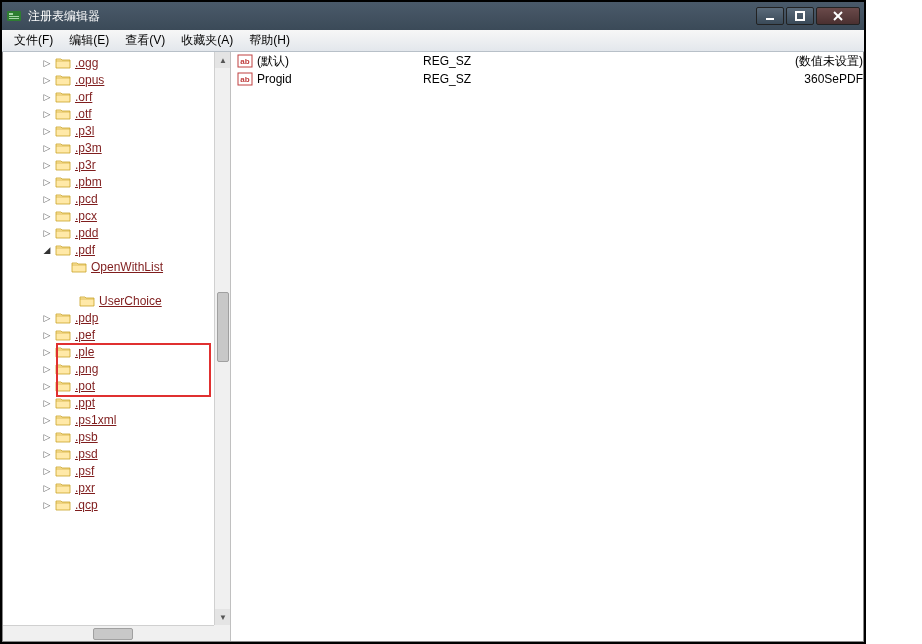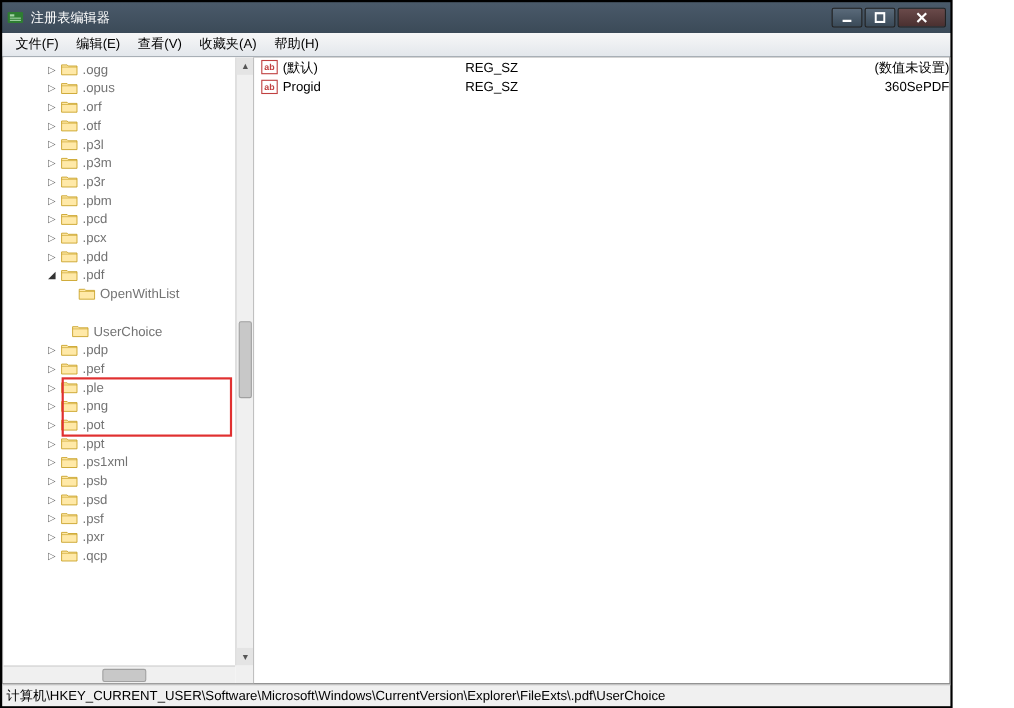--- a/index.html
+++ b/index.html
@@ -74,21 +74,21 @@
 }
 .toggle {
   width: 12px; height: 12px; margin-right: 2px; display: inline-flex; align-items: center; justify-content: center;
   font-size: 9px; color: #666;
 }
 .toggle.empty { visibility: hidden; }
 .folder-icon {
   width: 16px; height: 14px; margin-right: 4px; display: inline-block; flex-shrink: 0;
 }
 .folder-icon svg { width: 16px; height: 14px; }
-.tree-label { color: #737373; }
+.tree-label { color: #7f1d1d; text-decoration: underline; }
 .highlight-box {
   position: absolute; border: 2px solid #e03030; pointer-events: none;
   left: 53px; top: 291px; width: 155px; height: 54px;
 }
 
 .list-pane { flex: 1; display: flex; flex-direction: column; overflow: hidden; }
 .list-header {
   height: 22px; display: flex; align-items: center; background: linear-gradient(#fdfdfd,#f0f0f0);
   border-bottom: 1px solid #d8d8d8; font-size: 12px;
 }
@@ -251,21 +251,21 @@
               <span class="tree-label">.pdf</span>
             </div>
             <div class="tree-row" style="padding-left: 54px; position: absolute; top: 206px; left: 0px; right: 0px;">
               <span class="toggle empty"></span>
               <span class="folder-icon"><svg viewBox="0 0 16 14">
                   <path d="M1 3 L1 12 L15 12 L15 4 L7 4 L6 3 Z" fill="#ffe9a8" stroke="#c9a227" stroke-width="0.8"></path>
                   <path d="M1 5 L15 5" stroke="#c9a227" stroke-width="0.6"></path>
                 </svg></span>
               <span class="tree-label">OpenWithList</span>
             </div>
-            <div class="tree-row" style="padding-left: 44px; position: absolute; top: 240px; left: 4px; right: 0px;">
+            <div class="tree-row" style="padding-left: 44px; position: absolute; top: 240px; left: 18px; right: 0px;">
               <span class="toggle empty"></span>
               <span class="folder-icon"><svg viewBox="0 0 16 14">
                   <path d="M1 3 L1 12 L15 12 L15 4 L7 4 L6 3 Z" fill="#ffe9a8" stroke="#c9a227" stroke-width="0.8"></path>
                   <path d="M1 5 L15 5" stroke="#c9a227" stroke-width="0.6"></path>
                 </svg></span>
               <span class="tree-label">UserChoice</span>
             </div>
             <div class="tree-row" style="padding-left: 38px; position: absolute; top: 257px; left: 0px; right: 0px;">
               <span class="toggle">▷</span>
               <span class="folder-icon"><svg viewBox="0 0 16 14">
@@ -397,16 +397,13 @@
                 </svg></span>
               <span>Progid</span>
             </div>
             <div class="col-type">REG_SZ</div>
             <div class="col-data">360SePDF</div>
           </div>
         </div>
     </div>
   </div>
 
-  <div class="statusbar">
-    <span>计算机\HKEY_CURRENT_USER\Software\Microsoft\Windows\CurrentVersion\Explorer\FileExts\.pdf\UserChoice</span>
-  </div>
 </div>
 
 </body></html>

